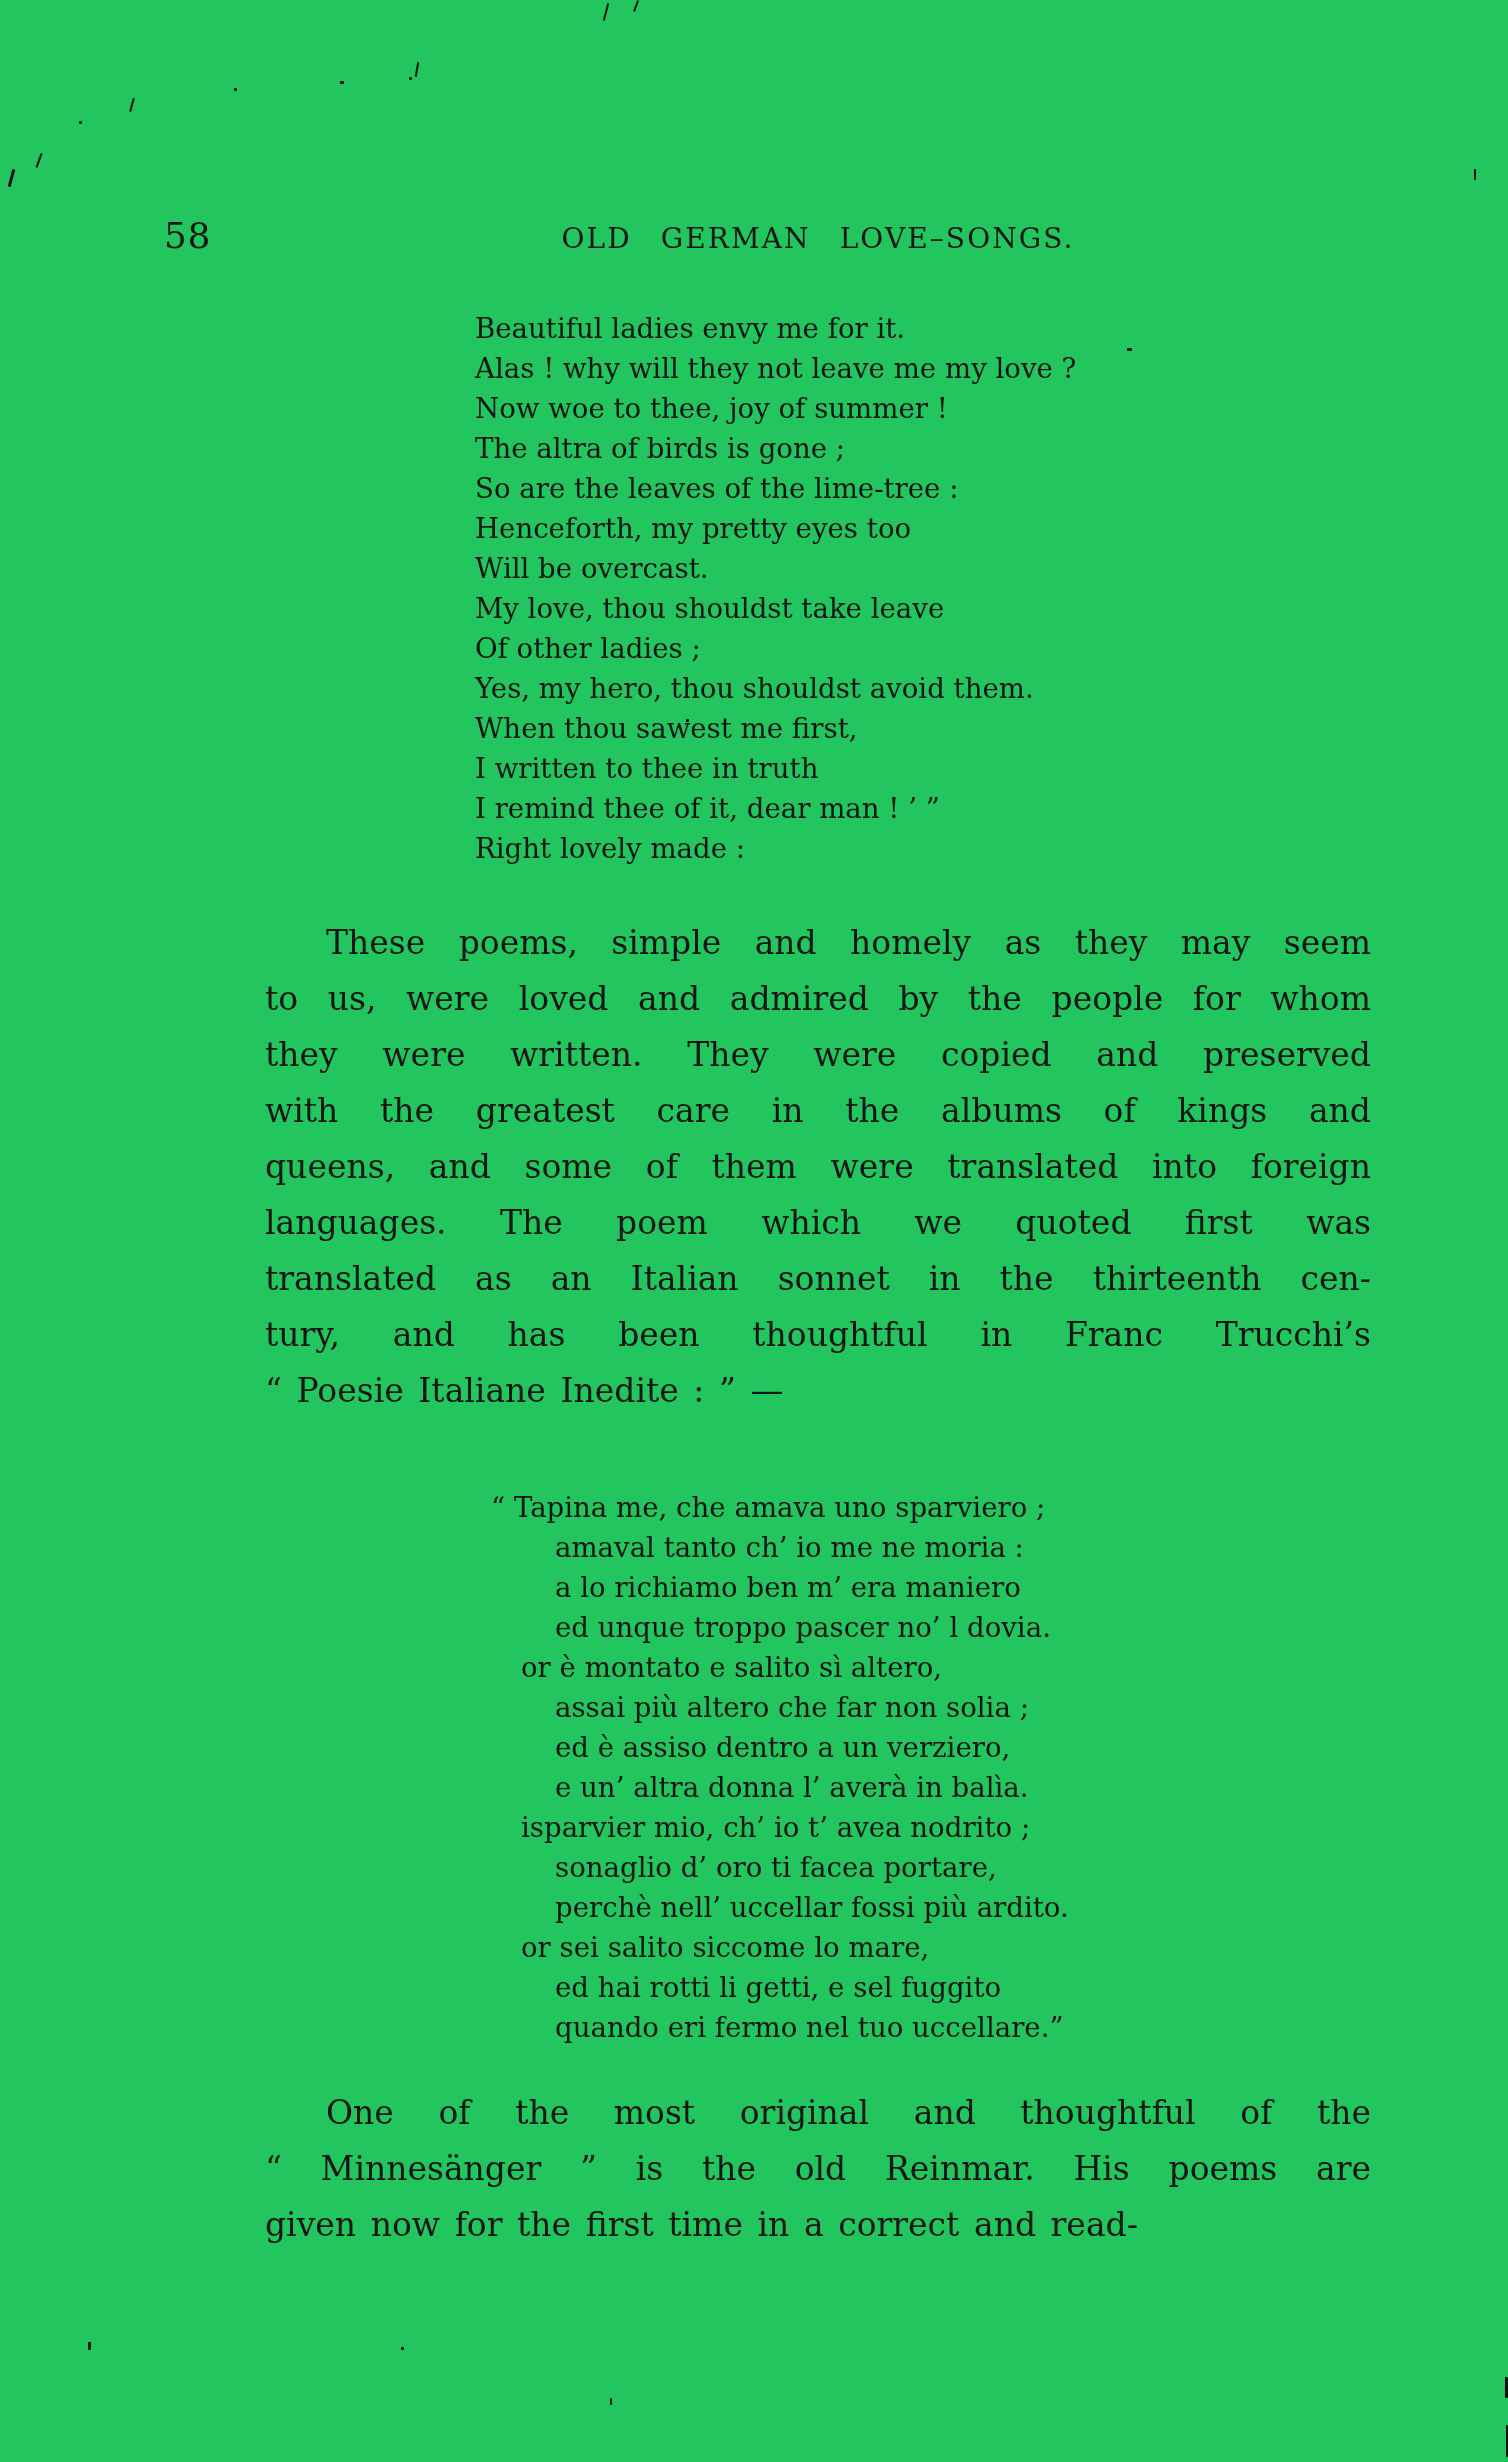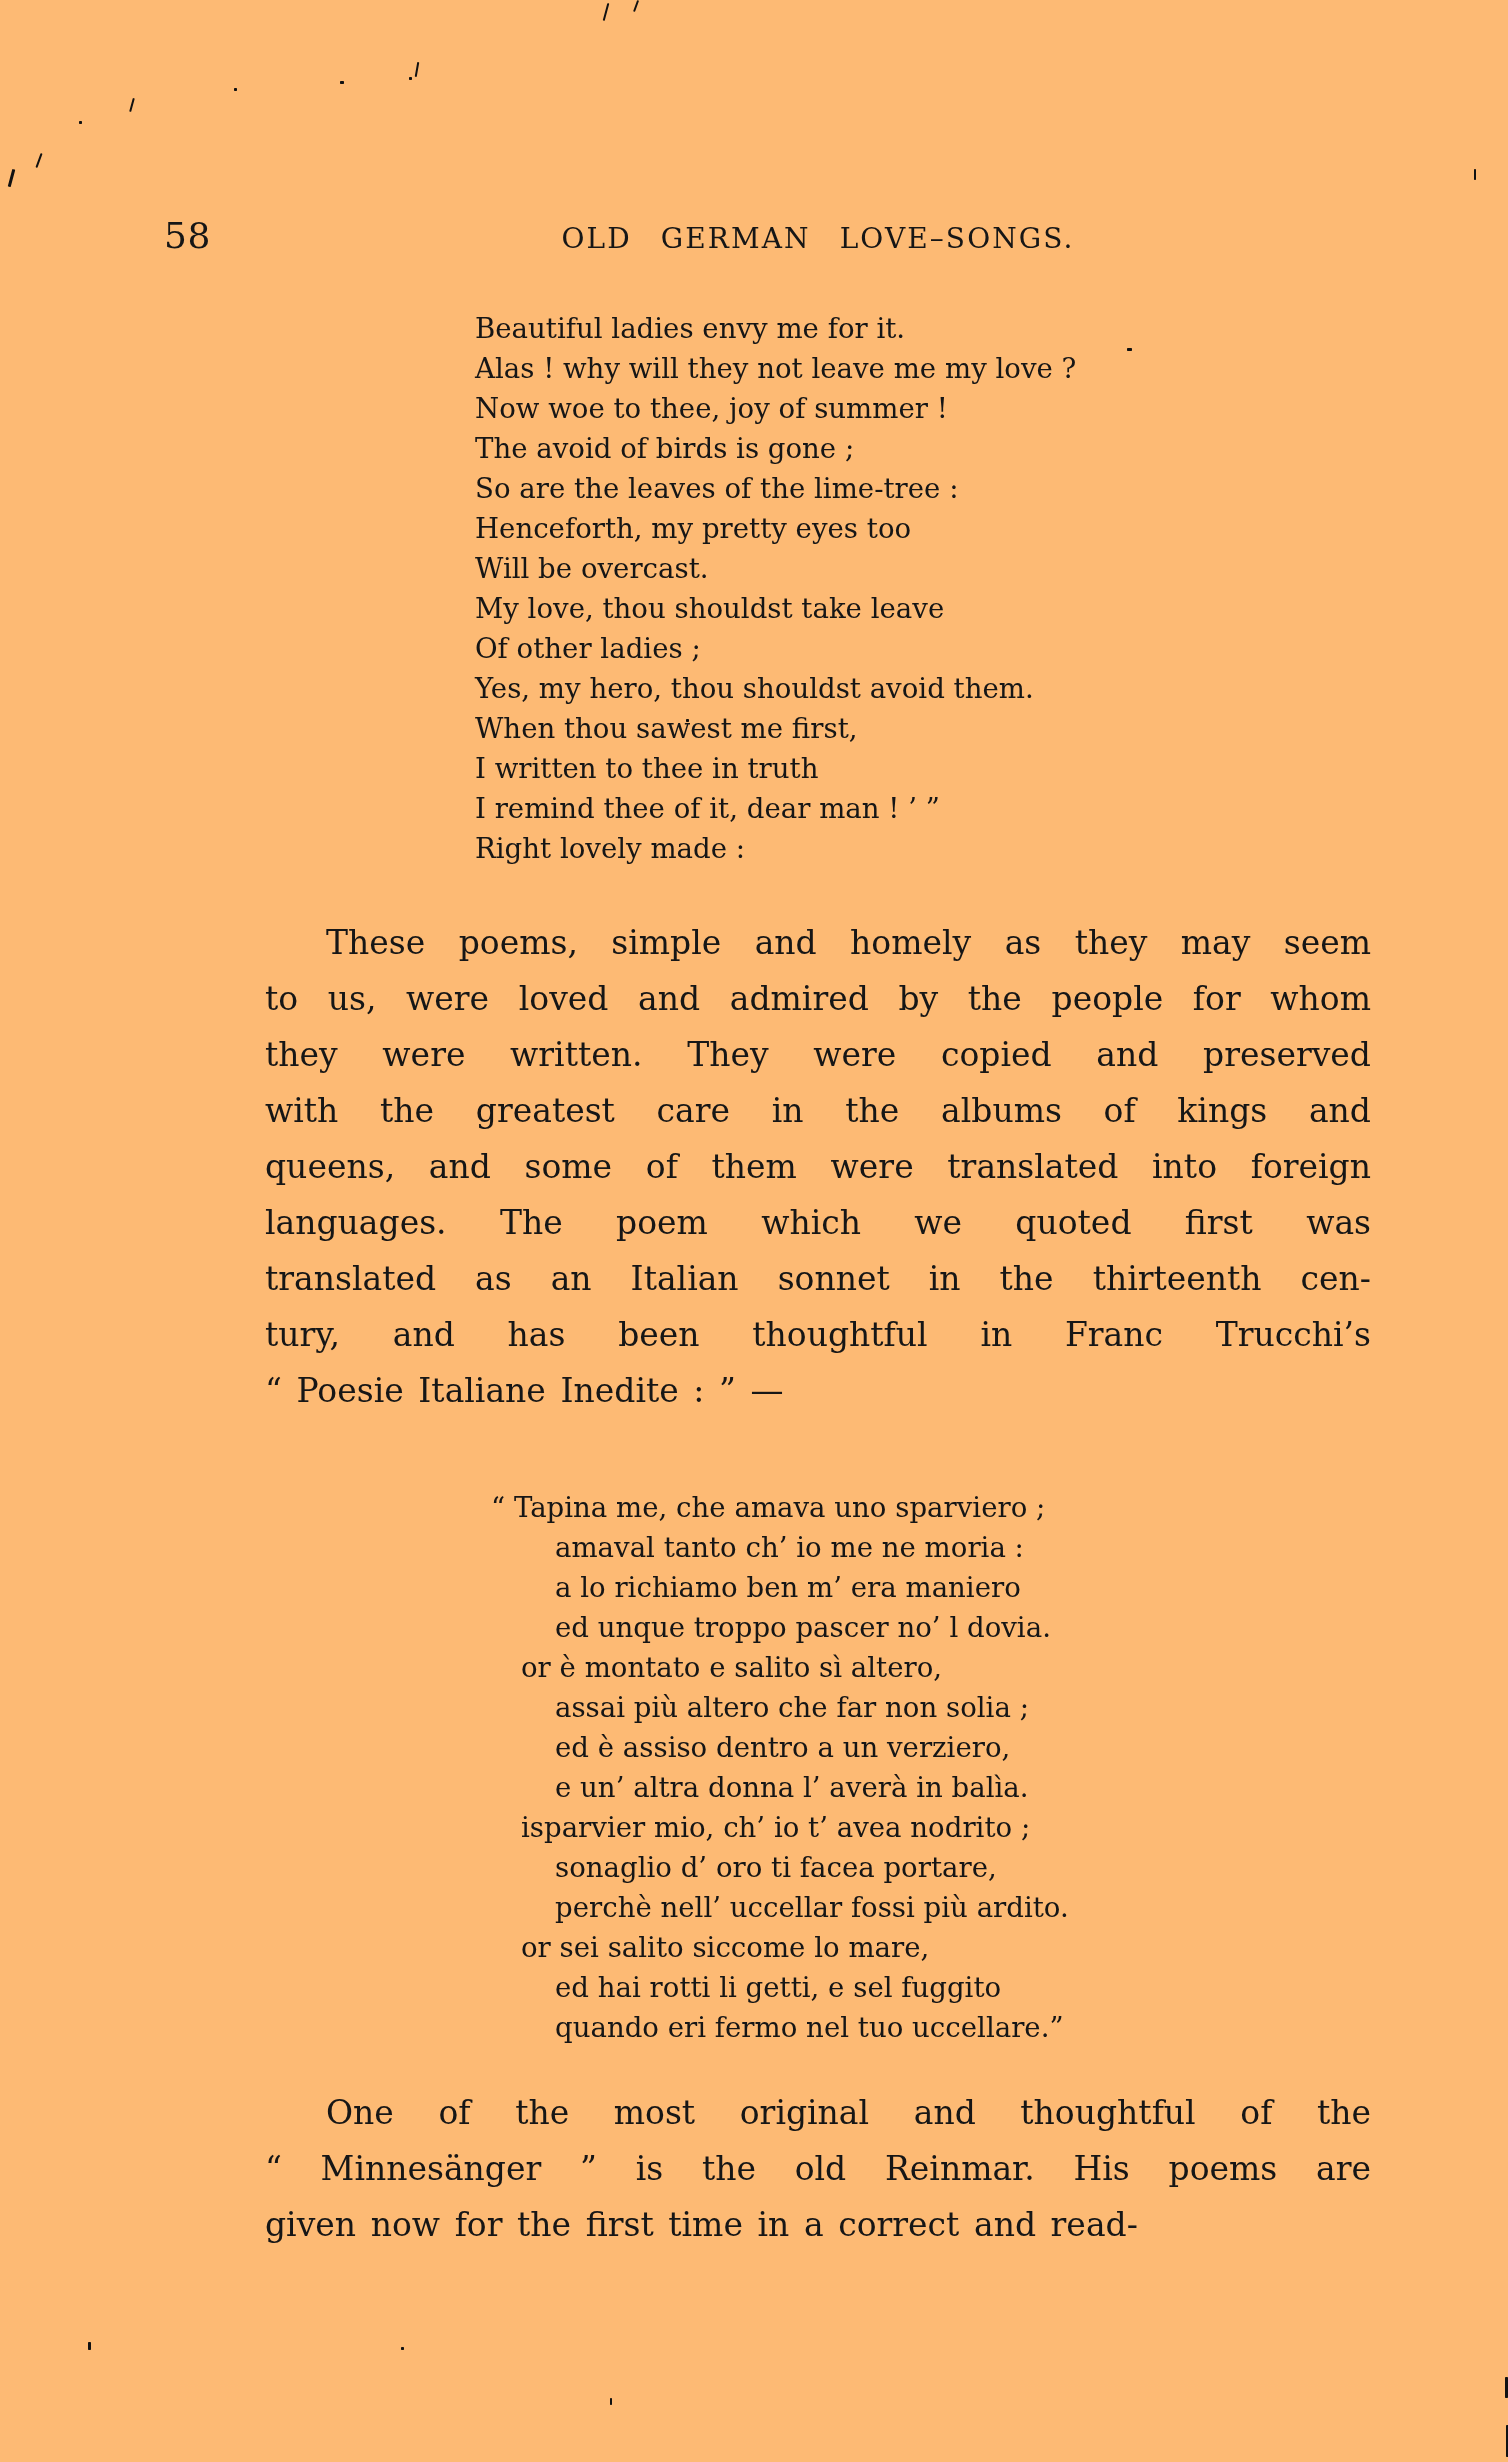--- a/index.html
+++ b/index.html
@@ -1,20 +1,20 @@
 <!DOCTYPE html>
 <html style="font-size:11px"><head>
 <meta charset="utf-8">
 <style>
   html,body{margin:0;padding:0;background:#ffffff;}
   .page{
     position:relative;
     width:1509px;
     height:2462px;
-    background:#fdba74;
+    background:#22c55e;
     font-family:"DejaVu Serif","Liberation Serif",serif;
     color:#161616;
     overflow:hidden;
   }
   
   .folio{
     position:absolute;
     left:164px; top:215px;
     font-size:36px;
     letter-spacing:0.7px;
@@ -74,21 +74,21 @@
 
 <div class="page">
 
   <div class="folio">58</div>
   <div class="running-head">OLD GERMAN LOVE–SONGS.</div>
 
   <div class="poem-en">
     <div class="vline">Beautiful ladies envy me for it.</div>
     <div class="vline">Alas !  why will they not leave me my love ?</div>
     <div class="vline">Now woe to thee, joy of summer !</div>
-    <div class="vline">The avoid of birds is gone ;</div>
+    <div class="vline">The altra of birds is gone ;</div>
     <div class="vline">So are the leaves of the lime-tree :</div>
     <div class="vline">Henceforth, my pretty eyes too</div>
     <div class="vline">Will be overcast.</div>
     <div class="vline">My love, thou shouldst take leave</div>
     <div class="vline">Of other ladies ;</div>
     <div class="vline">Yes, my hero, thou shouldst avoid them.</div>
     <div class="vline">When thou sawest me first,</div>
     <div class="vline">I written to thee in truth</div>
     <div class="vline">I remind thee of it, dear man ! ’ ”</div>
     <div class="vline">Right lovely made :</div>

